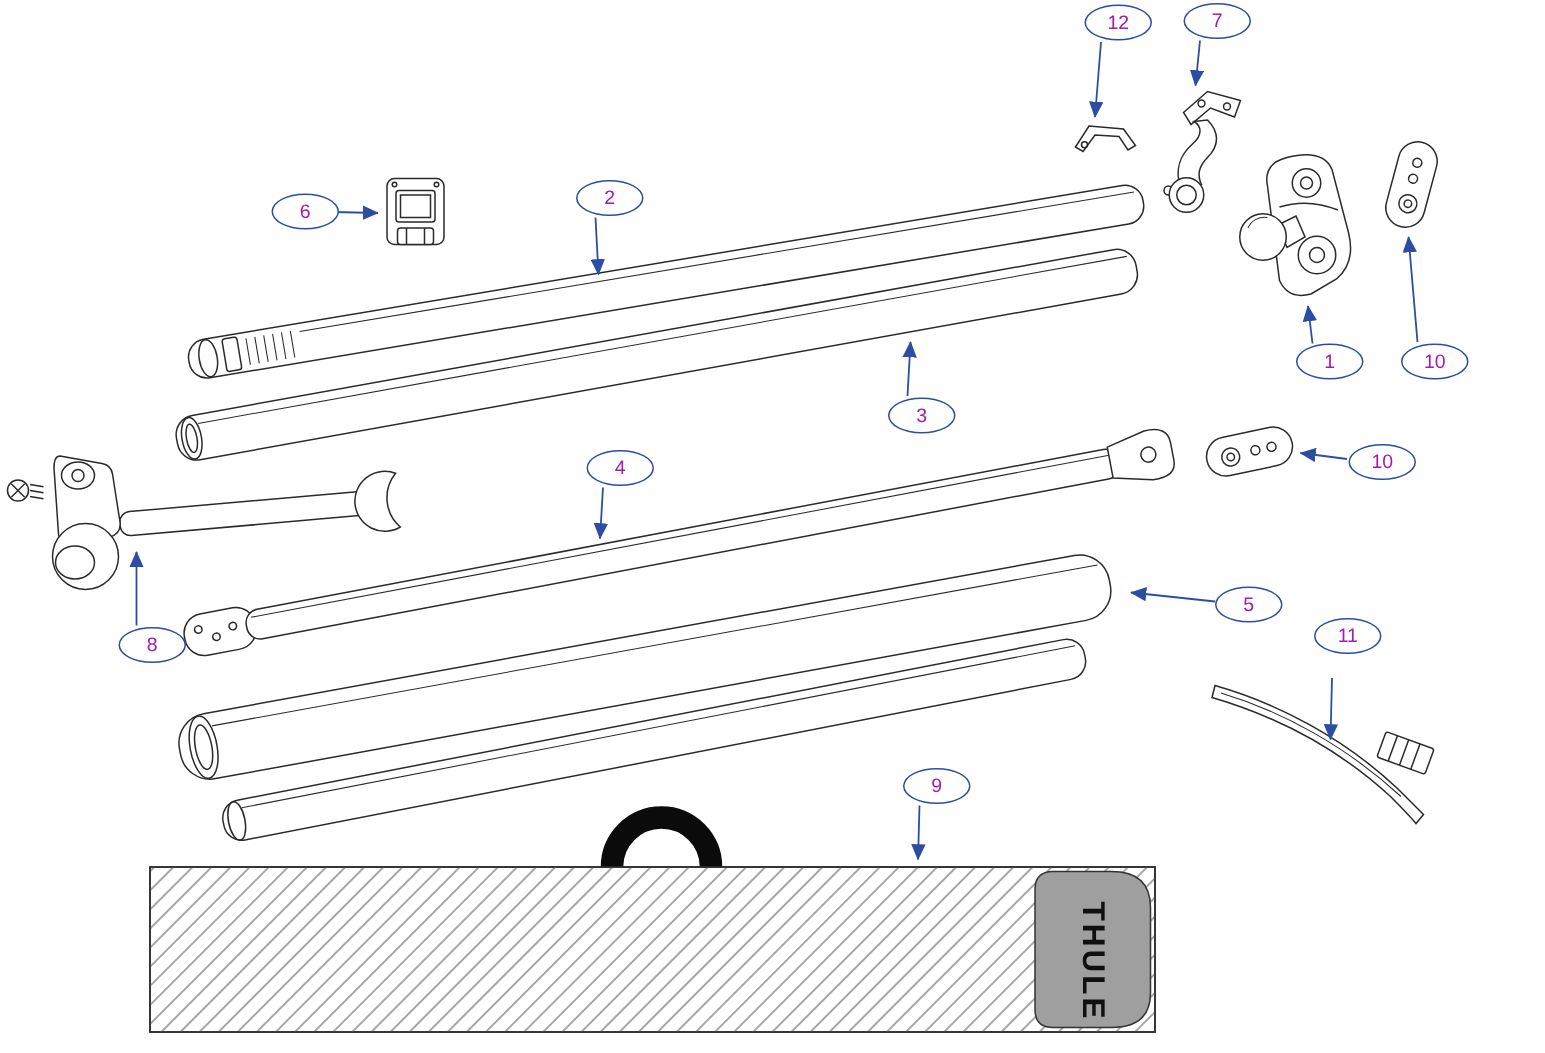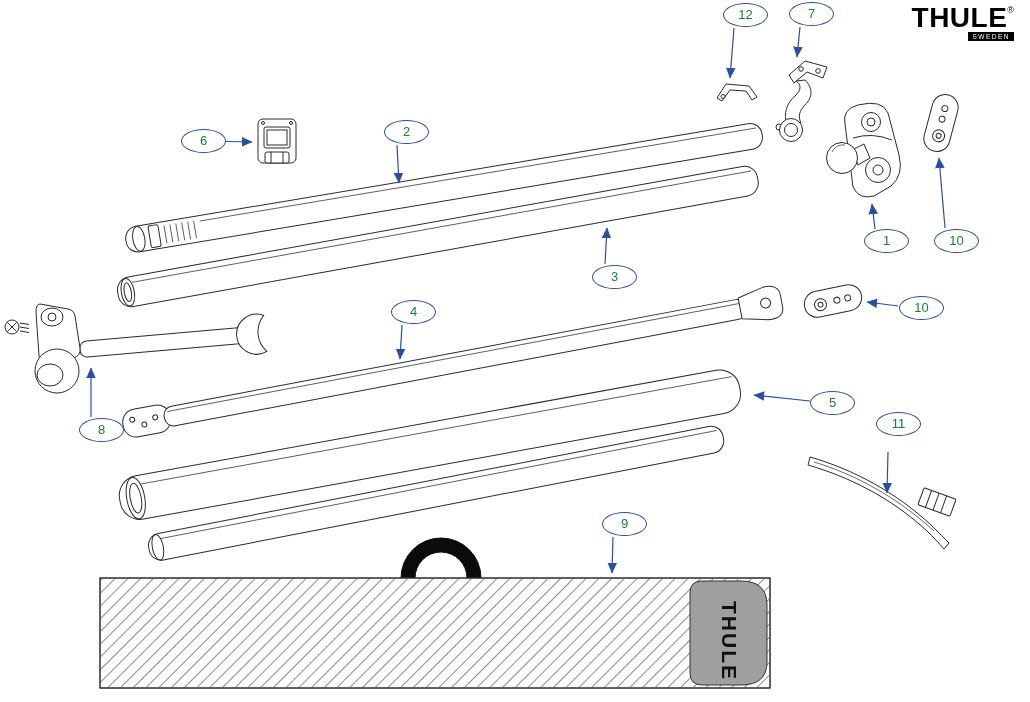--- a/index.html
+++ b/index.html
@@ -4,21 +4,21 @@
 <style>
   html,body{margin:0;padding:0;background:#fff}
   .stage{position:relative;width:1030px;height:702px;background:#fff;overflow:hidden;
          font-family:"Liberation Sans",sans-serif}
   svg.draw{position:absolute;left:0;top:0}
   .s{stroke:#2a2a2a;stroke-width:1;fill:none}
   .sw{stroke:#2a2a2a;stroke-width:1;fill:#ffffff}
   .thin{stroke:#2a2a2a;stroke-width:0.7;fill:none}
   .blue{stroke:#2b4ea3;stroke-width:1.2;fill:none}
   .callout{position:absolute;width:45px;height:24px;box-sizing:border-box;
-           border:1.5px solid #2b4ea3;border-radius:50%;background:#fff;color:#15803d;
+           border:1.5px solid #2b4ea3;border-radius:50%;background:#fff;color:#a21caf;
            font-size:13px;line-height:21px;text-align:center;z-index:3}
   .logo{position:absolute;top:5px;right:16px;text-align:right;z-index:2;color:#000}
   .logo-text{font-weight:bold;font-size:28px;letter-spacing:0.5px;line-height:0.9}
   .logo-reg{font-size:9px;vertical-align:top}
   .logo-subwrap{display:flex;justify-content:flex-end;margin-top:1px}
   .logo-sub{background:#000;color:#fff;font-size:6.5px;letter-spacing:1.5px;padding:1px 4px}
 </style>
 </head>
 <body>
 
@@ -186,20 +186,14 @@
   <div class="callout" style="left:810px;top:391px">5</div>
   <div class="callout" style="left:181px;top:129px">6</div>
   <div class="callout" style="left:789px;top:2px">7</div>
   <div class="callout" style="left:79px;top:418px">8</div>
   <div class="callout" style="left:602px;top:512px">9</div>
   <div class="callout" style="left:934px;top:229px">10</div>
   <div class="callout" style="left:899px;top:296px">10</div>
   <div class="callout" style="left:876px;top:412px">11</div>
   <div class="callout" style="left:723px;top:3px">12</div>
 
-  <div class="logo">
-    <span class="logo-text">THULE</span><span class="logo-reg">®</span>
-    <div class="logo-subwrap">
-      <span class="logo-sub">SWEDEN</span>
-    </div>
-  </div>
 
 </div>
 
 </body></html>

